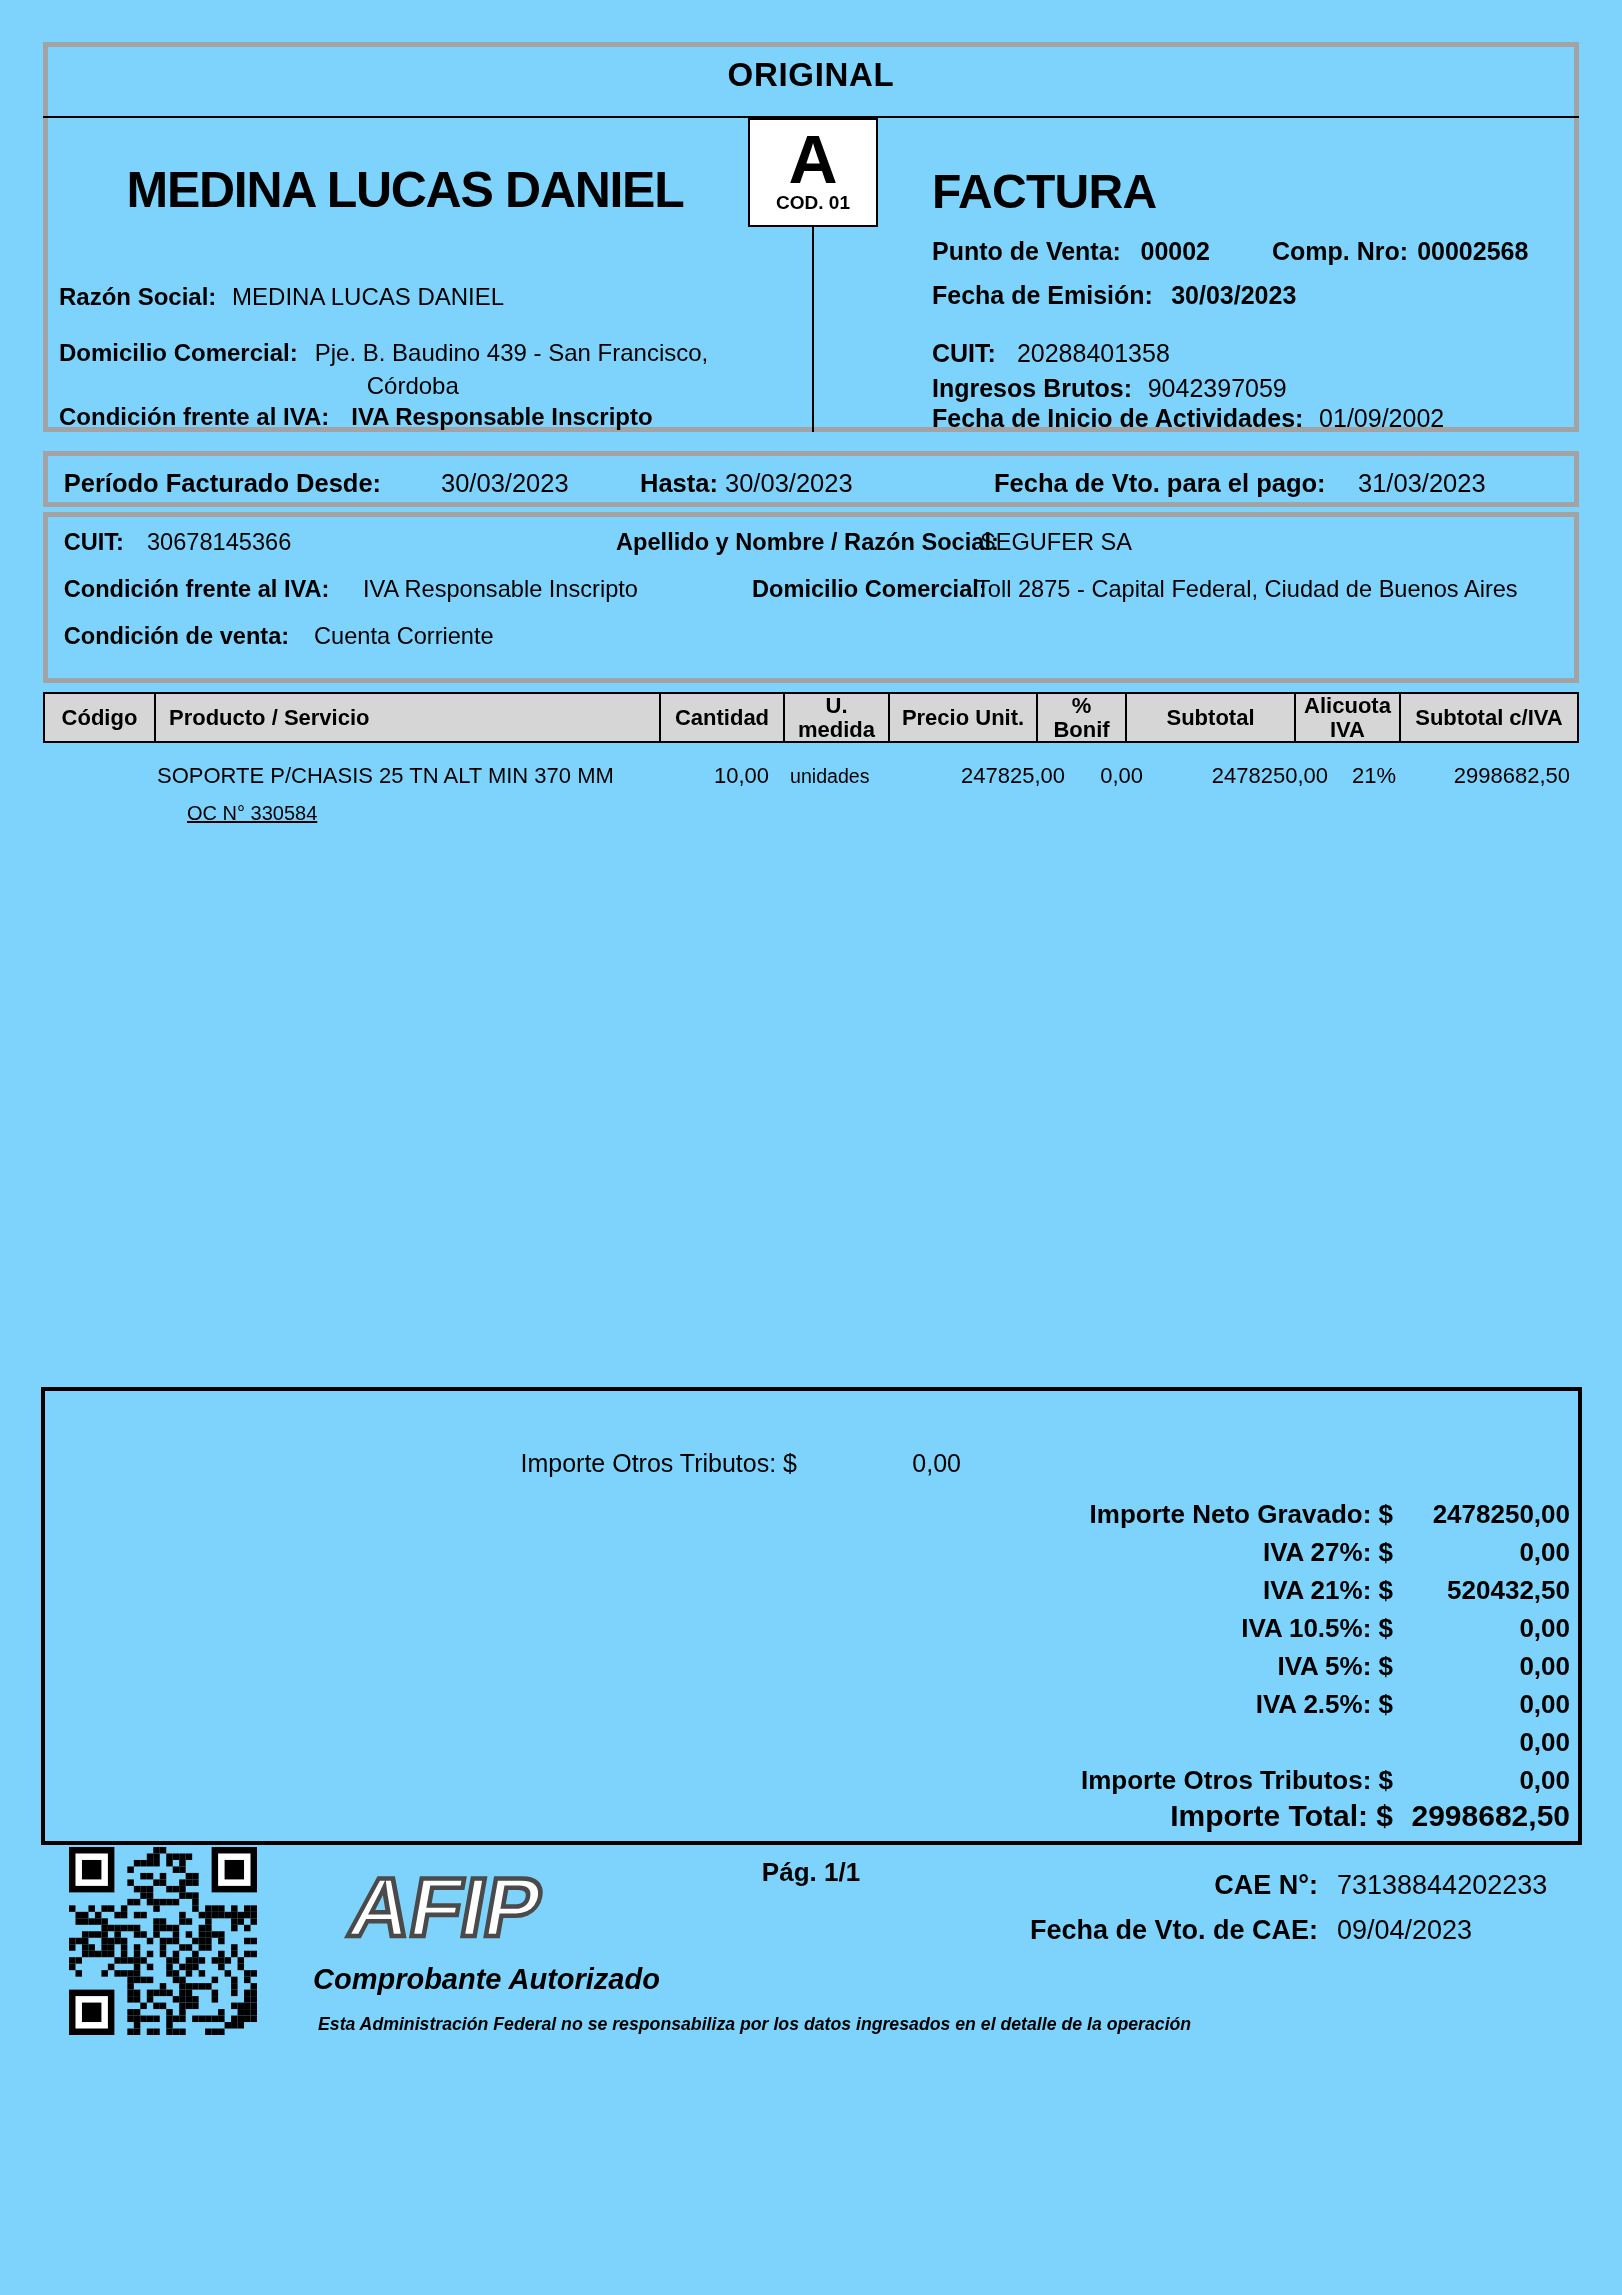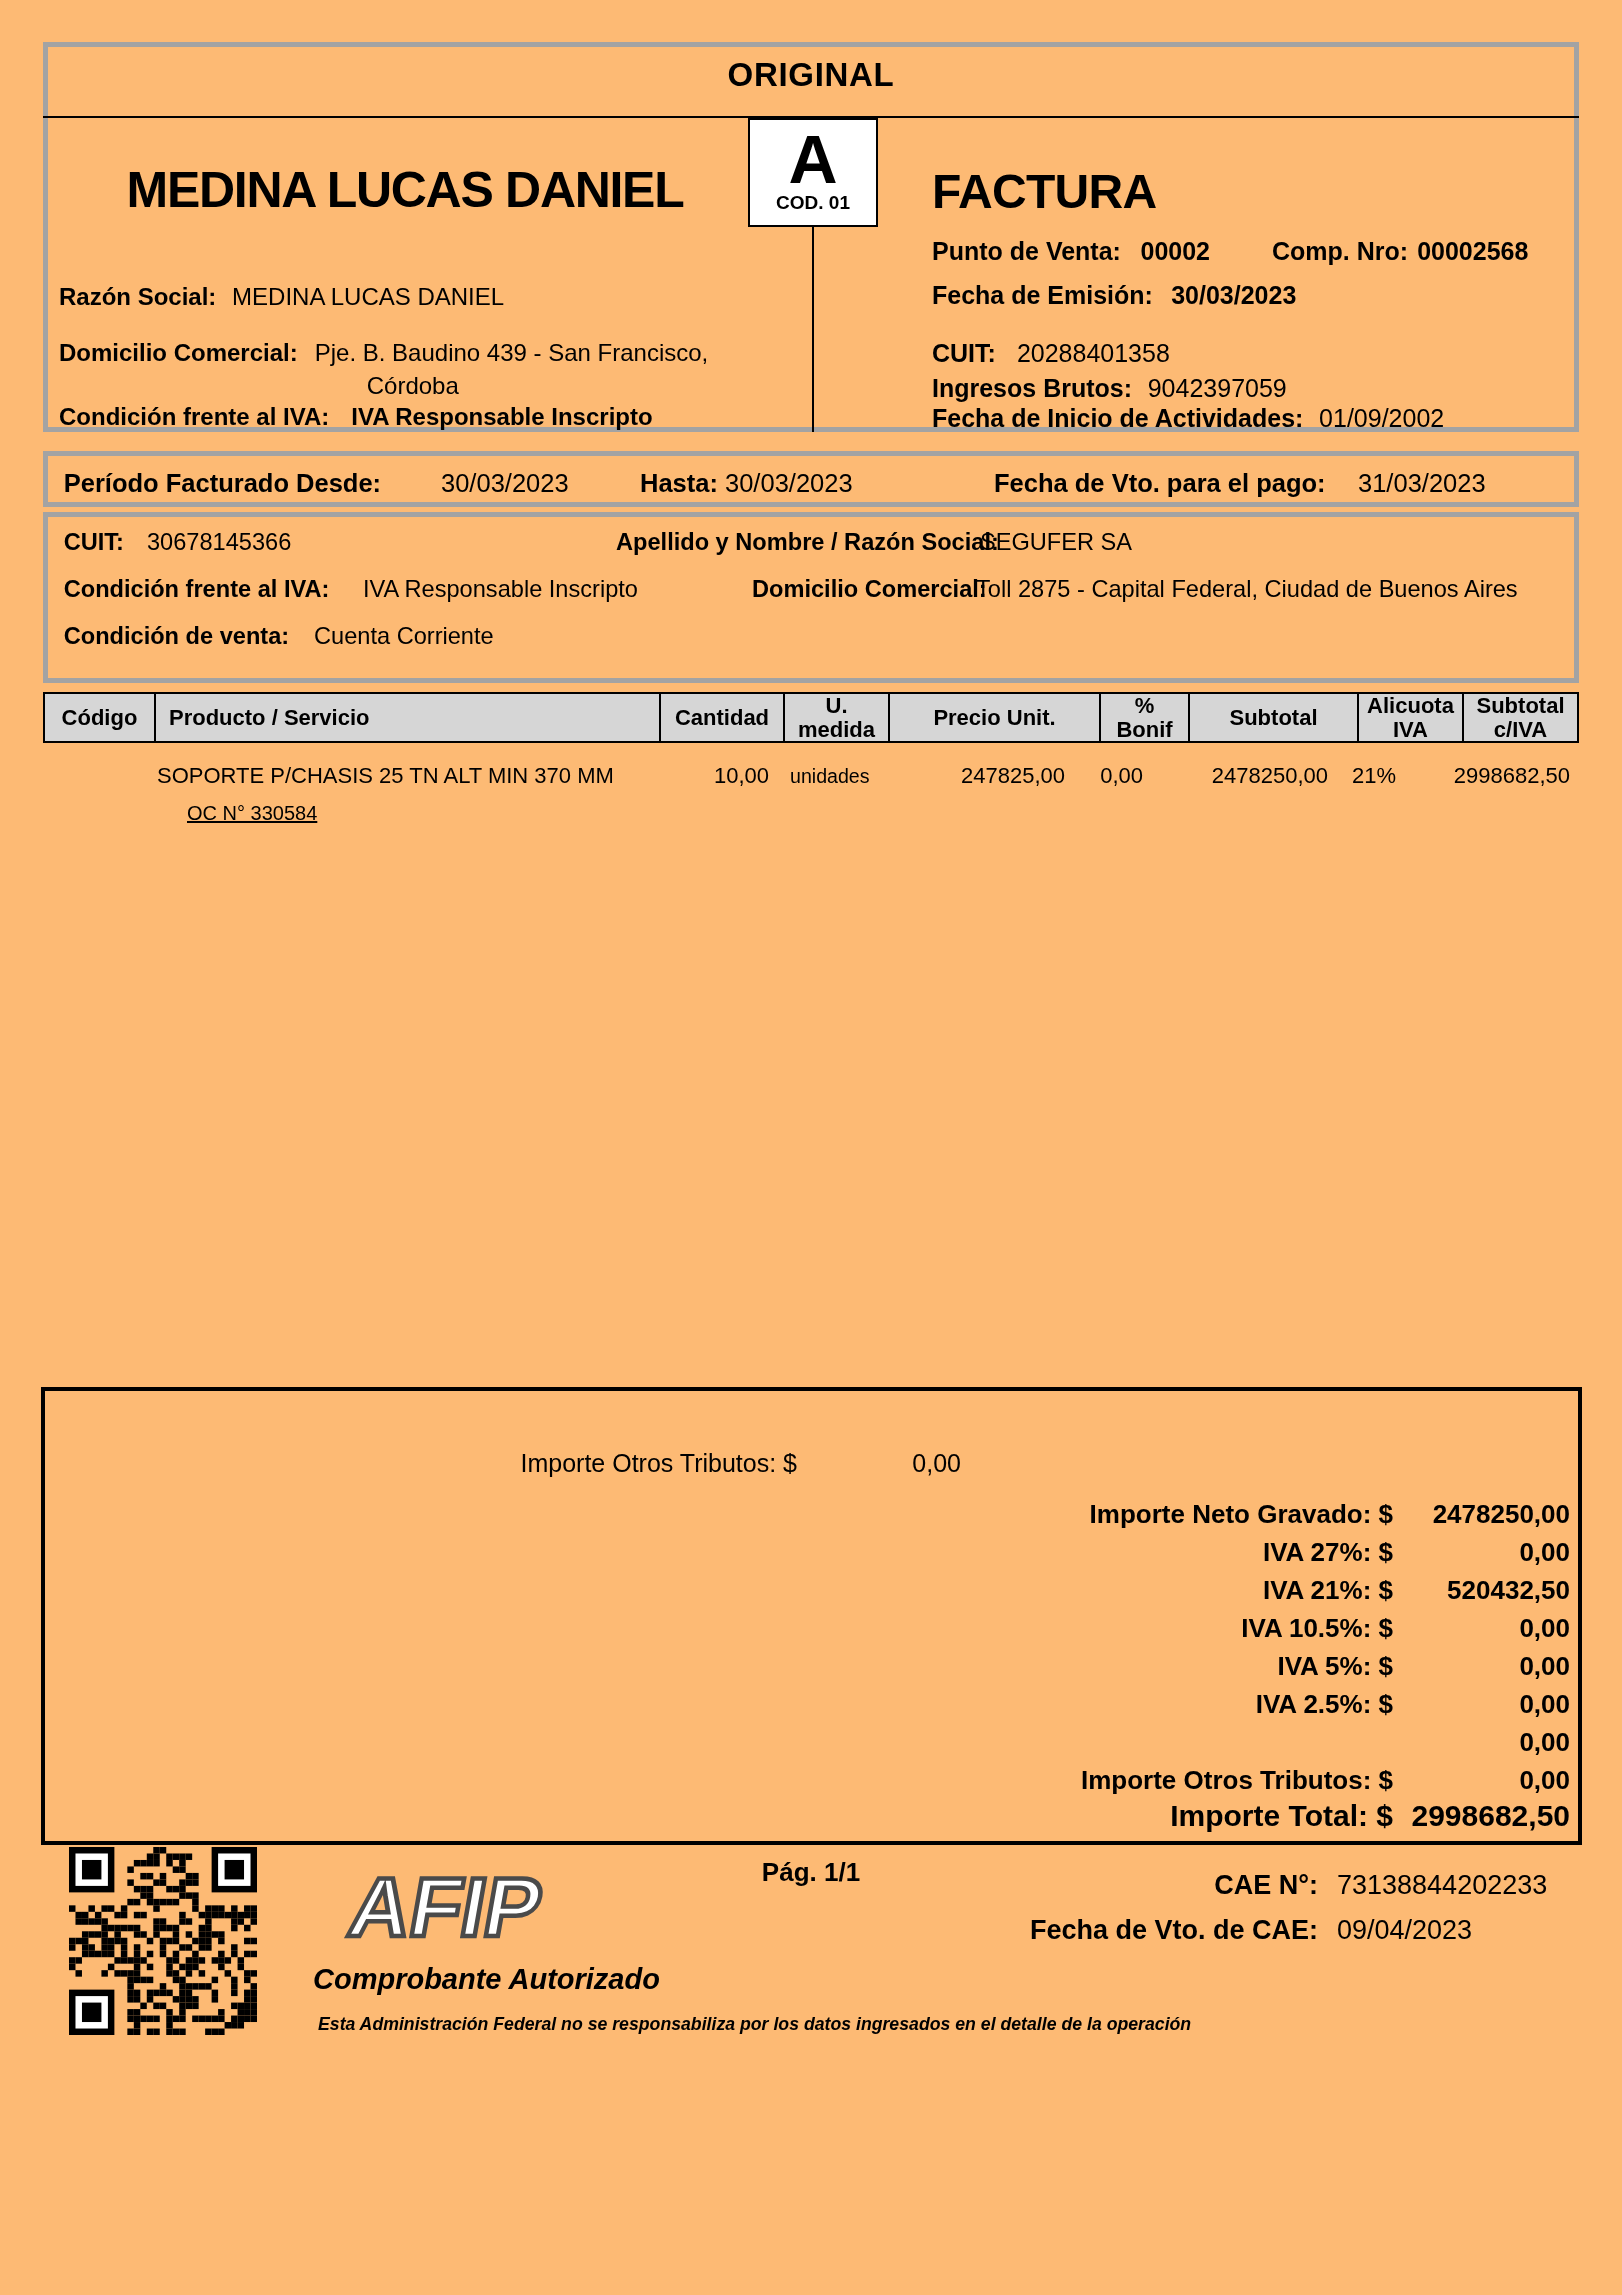--- a/index.html
+++ b/index.html
@@ -1,16 +1,16 @@
 <!DOCTYPE html>
 <html style="font-size:10.5px"><head>
 <meta charset="utf-8">
 <style>
   html,body{margin:0;padding:0;background:#fff;}
-  .page{position:relative;width:1622px;height:2295px;background:#fdba74;overflow:hidden;
+  .page{position:relative;width:1622px;height:2295px;background:#7dd3fc;overflow:hidden;
         font-family:"Liberation Sans",sans-serif;color:#000;}
   .abs{position:absolute;}
   .b{font-weight:bold;}
   .i{font-style:italic;}
   .box{position:absolute;border:5px solid #a3a3a3;box-sizing:border-box;}
   .thickbox{position:absolute;border:4.6px solid #000;box-sizing:border-box;}
   .center{text-align:center;}
   .right{text-align:right;}
   .flexrow{display:flex;align-items:baseline;}
   
@@ -132,21 +132,21 @@
 
     <span class="abs lbl fs36" style="left:15.7px;top:106px;">Condición de venta:</span>
     <span class="abs fs36" style="left:266px;top:106px;">Cuenta Corriente</span>
   </div>
 
   <div class="thead" style="left:43px;top:692px;width:1536px;height:51px;">
     <div class="th" style="width:111px;">Código</div>
     <div class="th" style="width:505px;justify-content:flex-start;padding-left:13px;text-align:left;">Producto / Servicio</div>
     <div class="th" style="width:124px;">Cantidad</div>
     <div class="th" style="width:105px;">U. medida</div>
-    <div class="th" style="width:211px;">Precio Unit.</div>
+    <div class="th" style="width:148px;">Precio Unit.</div>
     <div class="th" style="width:89px;">% Bonif</div>
     <div class="th" style="width:169px;">Subtotal</div>
     <div class="th" style="width:105px;">Alicuota IVA</div>
     <div class="th" style="flex:1;">Subtotal c/IVA</div>
   </div>
 
   <div class="abs cell-text" style="left:157px;top:763px;">SOPORTE P/CHASIS 25 TN ALT MIN 370 MM</div>
   <div class="abs cell-text right" style="left:661px;top:763px;width:108px;">10,00</div>
   <div class="abs fs30" style="left:790px;top:765px;text-align:right;">unidades</div>
   <div class="abs cell-text right" style="left:895px;top:763px;width:170px;">247825,00</div>

